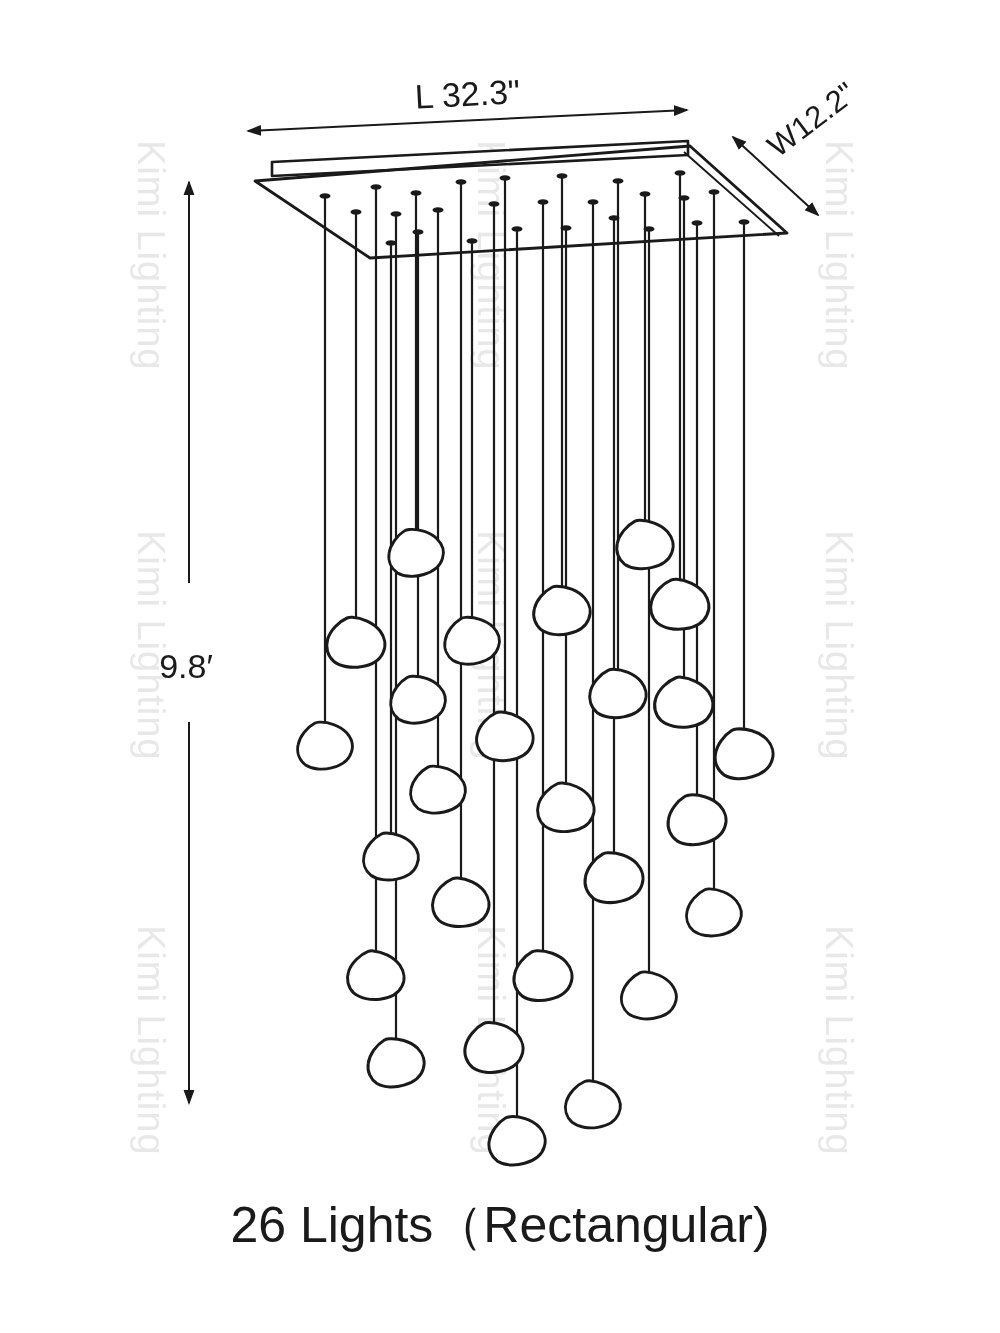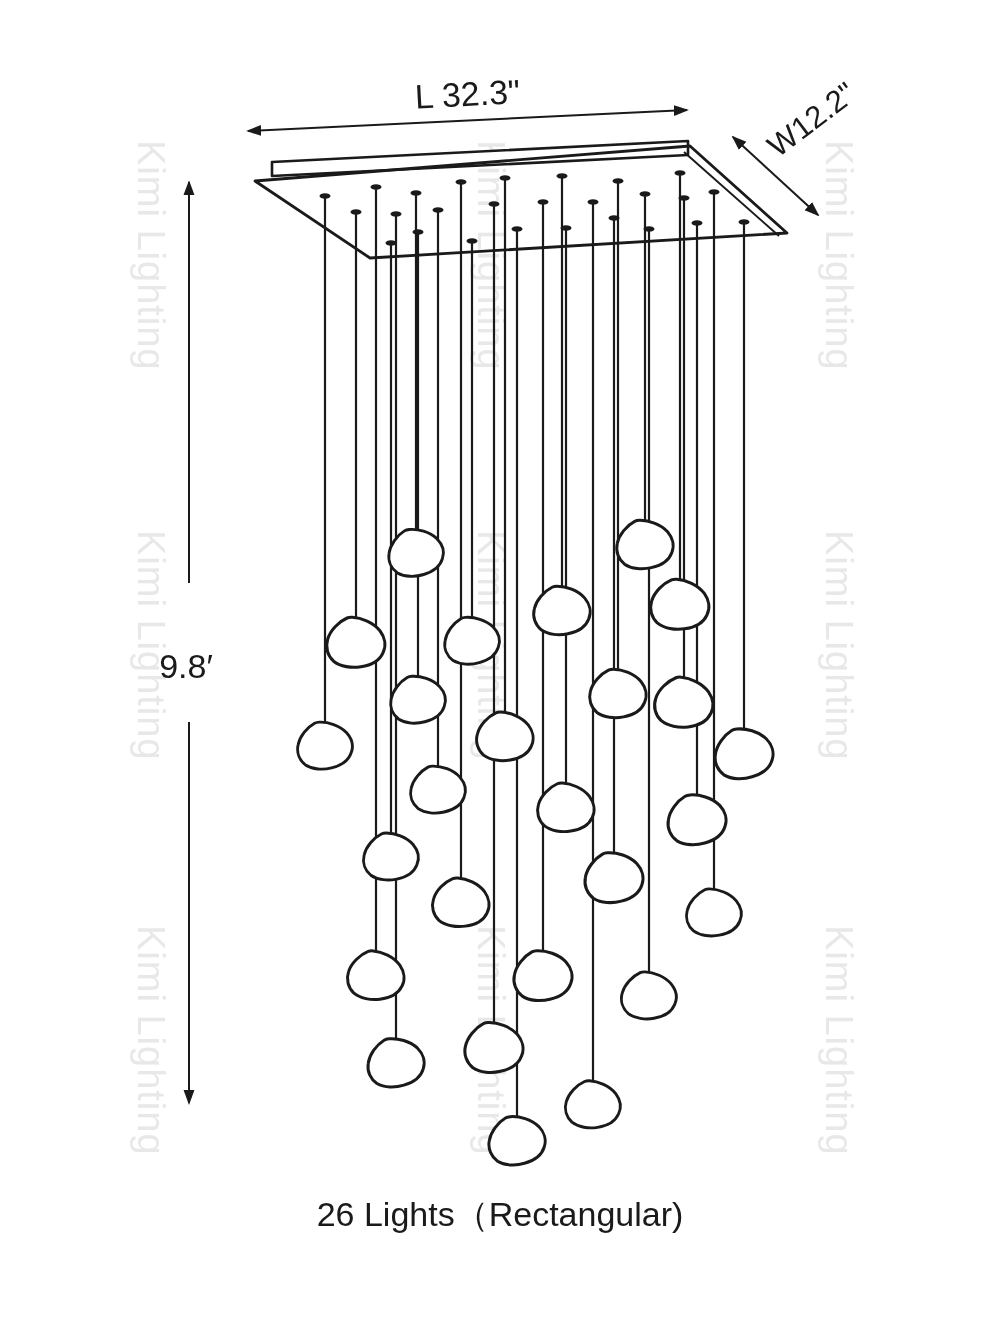--- a/index.html
+++ b/index.html
@@ -18,21 +18,21 @@
     transform:rotate(90deg);
     transform-origin:0 0;
     user-select:none;
   }
   .wm-c1{left:172px}.wm-c2{left:512px}.wm-c3{left:860px}
   .wm-r1{top:140px}.wm-r2{top:530px}.wm-r3{top:925px}
   svg{position:absolute;left:0;top:0;}
   .caption{
     position:absolute;left:0;top:1192px;width:1000px;
     text-align:center;
-    font-size:34px;
+    font-size:50px;
     color:#1a1a1a;
     letter-spacing:0px;
   }
   .dim-label{fill:#1a1a1a;}
 </style>
 </head>
 <body>
 
 <div class="stage">
 

